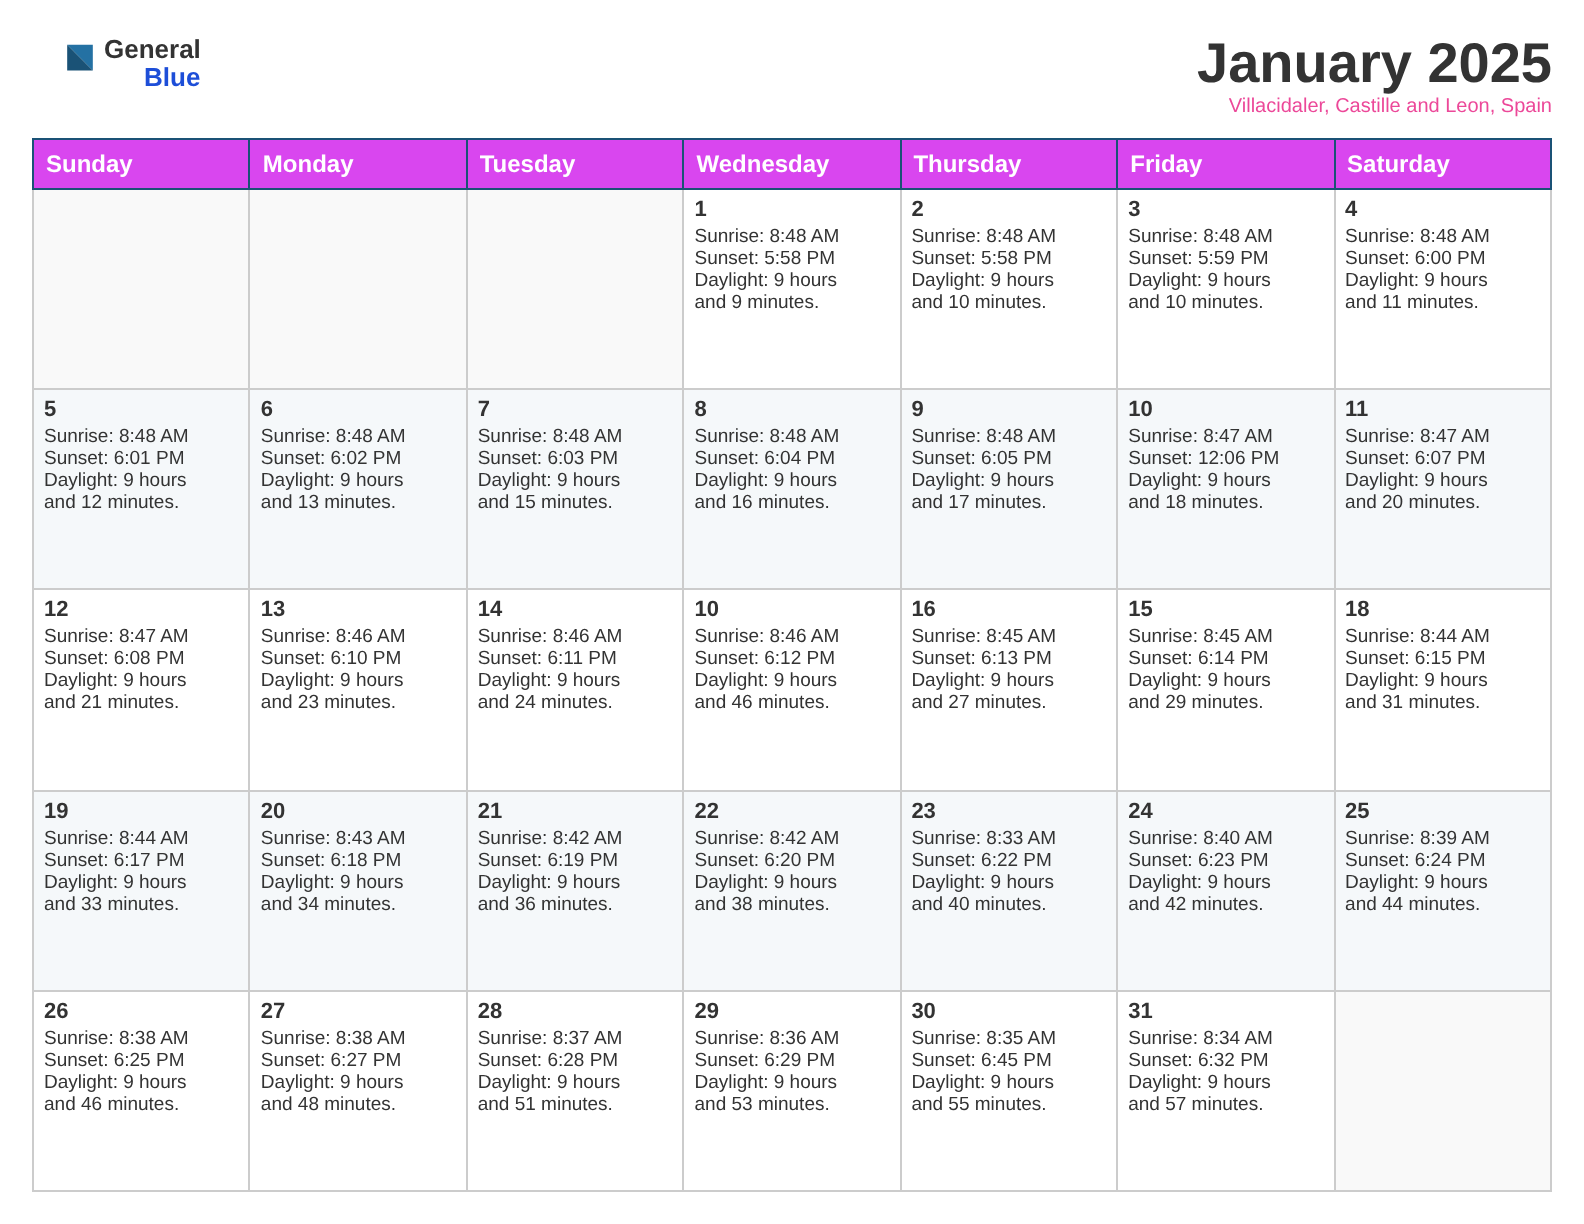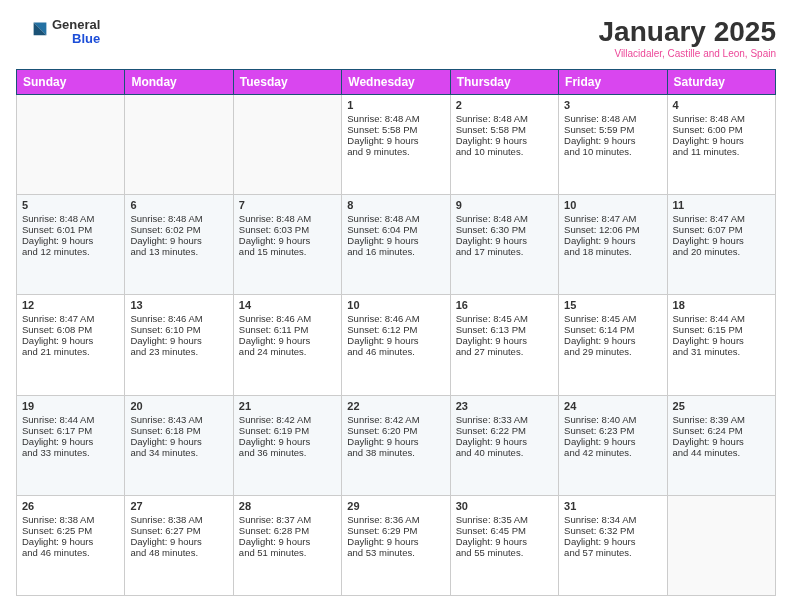--- a/index.html
+++ b/index.html
@@ -181,21 +181,21 @@
           <td>
             <span class="day-num">8</span>
             <div>Sunrise: 8:48 AM</div>
             <div>Sunset: 6:04 PM</div>
             <div>Daylight: 9 hours</div>
             <div>and 16 minutes.</div>
           </td>
           <td>
             <span class="day-num">9</span>
             <div>Sunrise: 8:48 AM</div>
-            <div>Sunset: 6:30 PM</div>
+            <div>Sunset: 6:05 PM</div>
             <div>Daylight: 9 hours</div>
             <div>and 17 minutes.</div>
           </td>
           <td>
             <span class="day-num">10</span>
             <div>Sunrise: 8:47 AM</div>
             <div>Sunset: 12:06 PM</div>
             <div>Daylight: 9 hours</div>
             <div>and 18 minutes.</div>
           </td>

